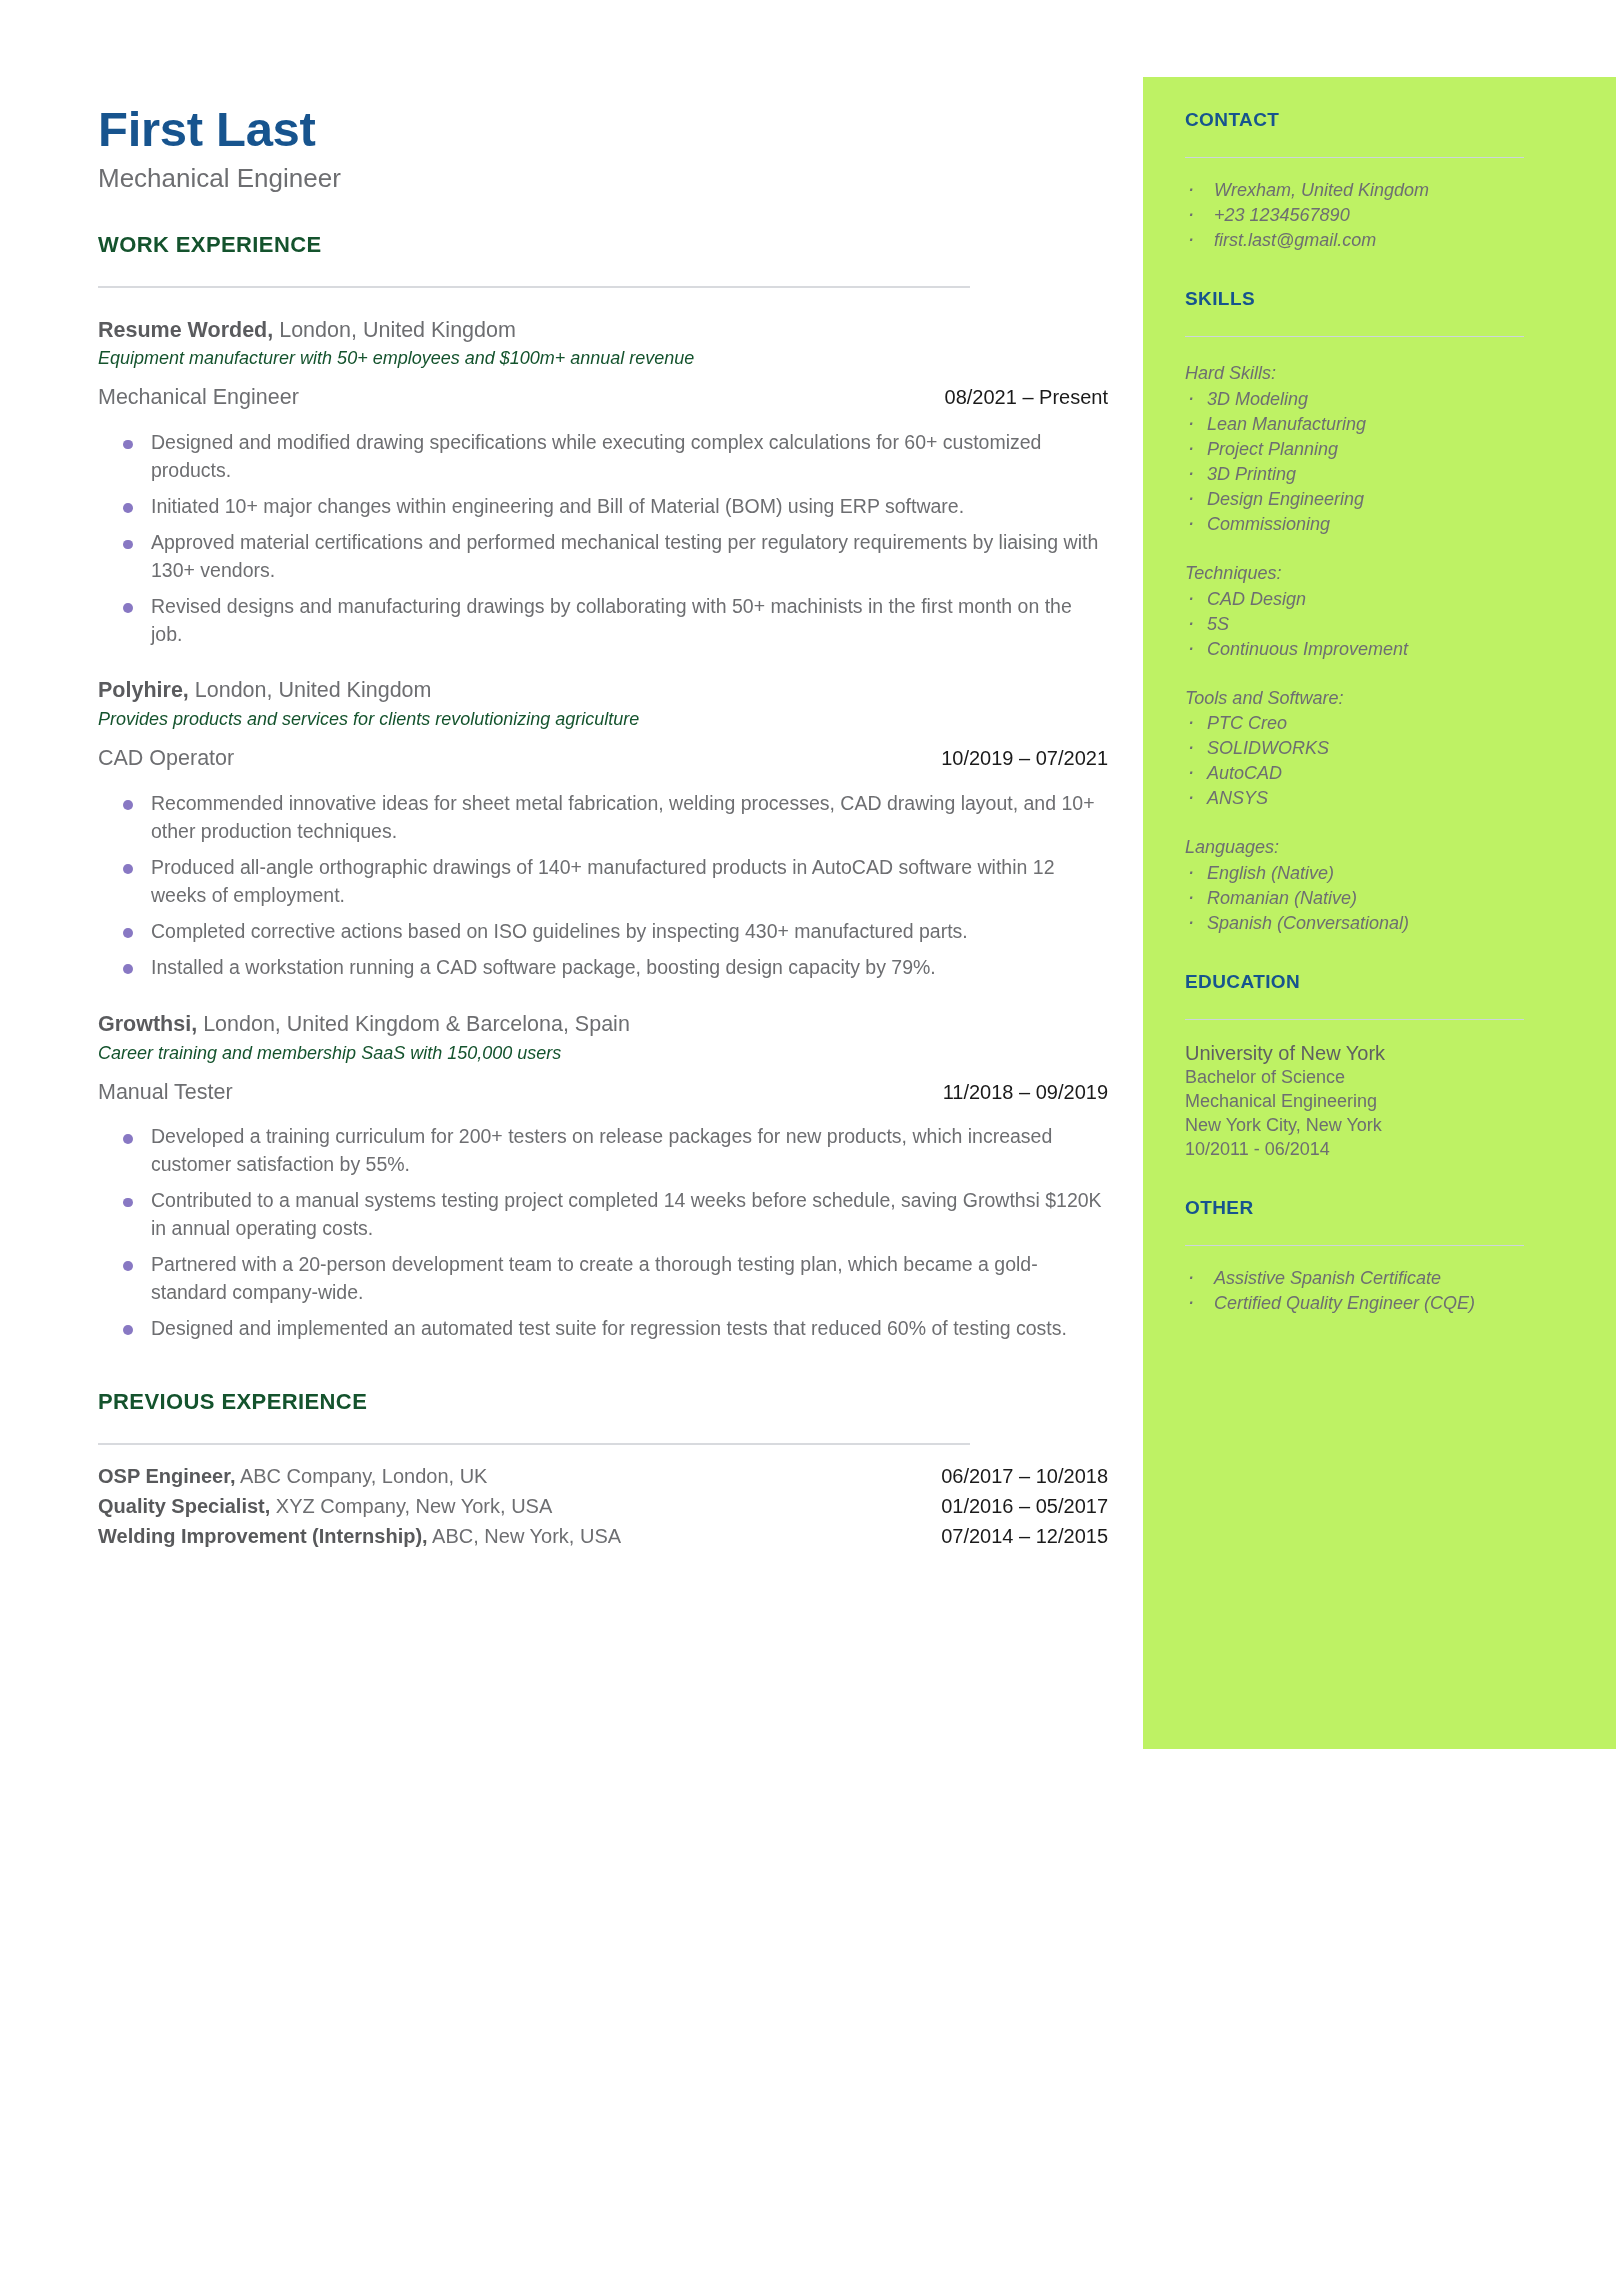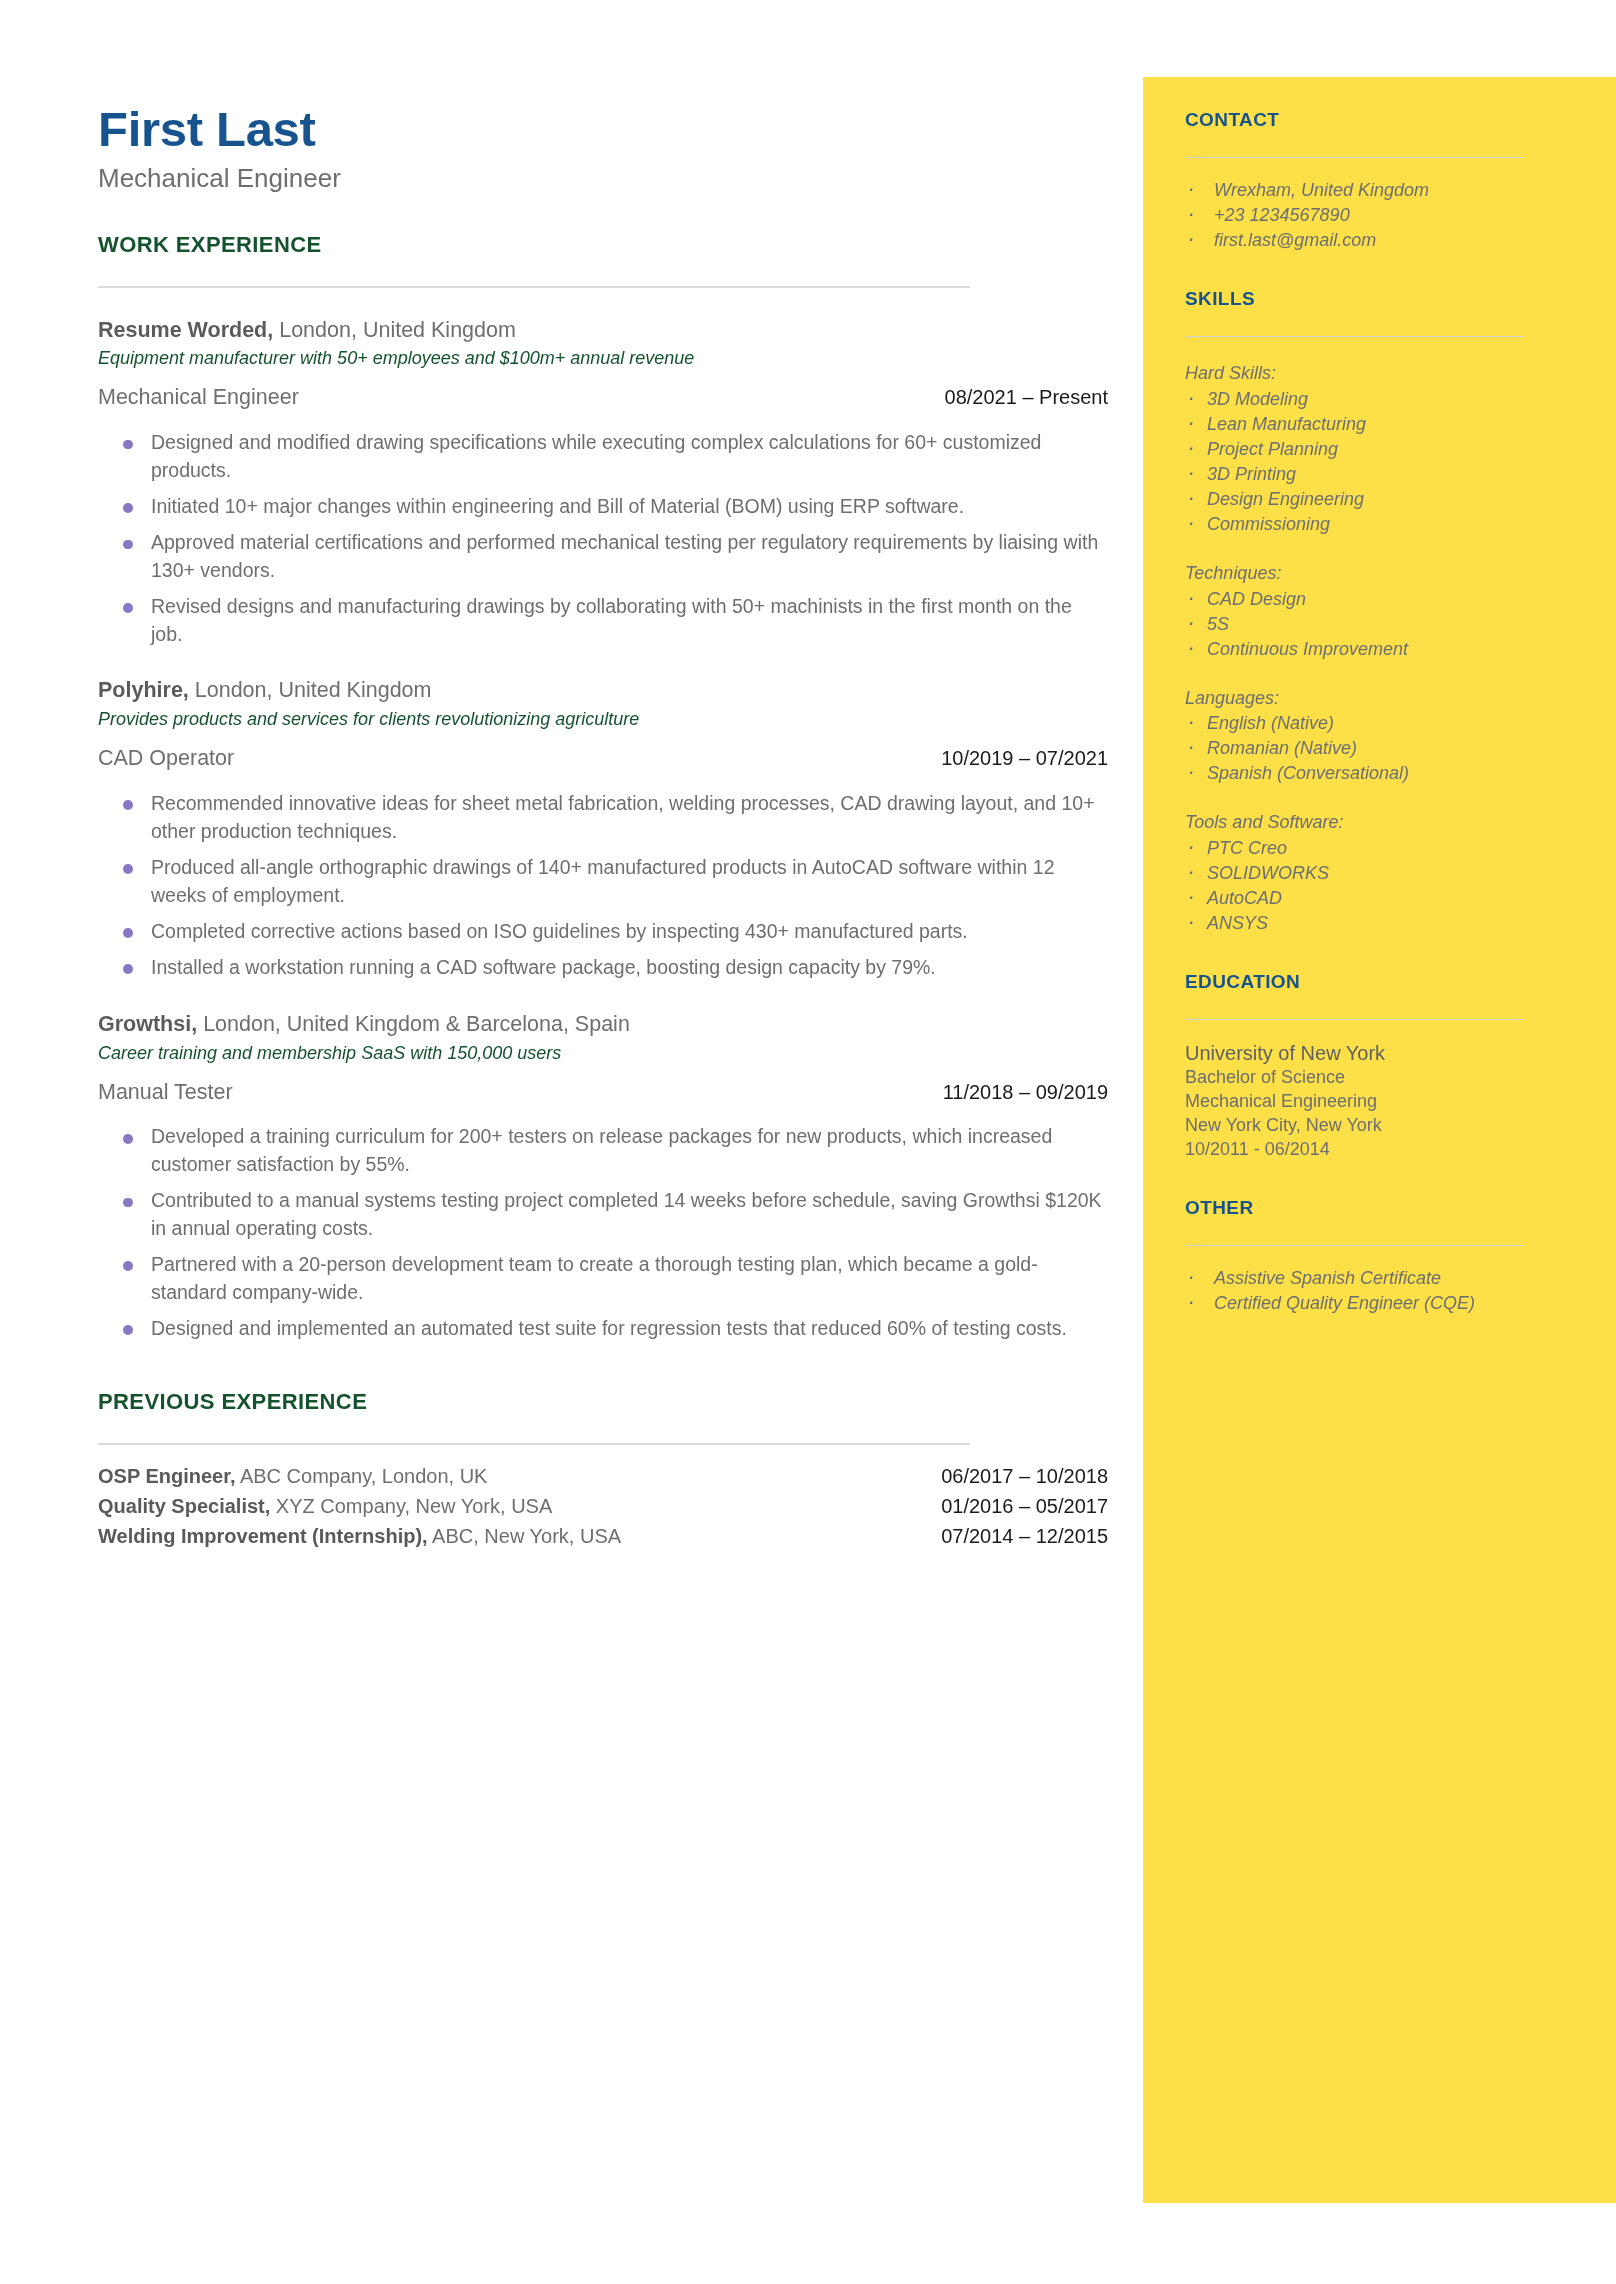--- a/index.html
+++ b/index.html
@@ -21,22 +21,22 @@
     inset: 0;
     background: #ffffff;
   }
 
   
   .sidebar-panel {
     position: absolute;
     left: 1143px;
     top: 77px;
     width: 473px;
-    height: 2126px;
-    background: #fde047;
+    height: 1672px;
+    background: #bef264;
   }
   .sidebar-inner {
     position: absolute;
     left: 42px;
     top: 33px;
     width: 339px;
   }
 
   
   .main-col {
@@ -279,35 +279,35 @@
         <div class="sb-group">
           <p class="sb-group-label">Techniques:</p>
           <ul class="sb-list">
             <li>CAD Design</li>
             <li>5S</li>
             <li>Continuous Improvement</li>
           </ul>
         </div>
 
         <div class="sb-group">
-          <p class="sb-group-label">Languages:</p>
-          <ul class="sb-list">
-            <li>English (Native)</li>
-            <li>Romanian (Native)</li>
-            <li>Spanish (Conversational)</li>
-          </ul>
-        </div>
-
-        <div class="sb-group">
           <p class="sb-group-label">Tools and Software:</p>
           <ul class="sb-list">
             <li>PTC Creo</li>
             <li>SOLIDWORKS</li>
             <li>AutoCAD</li>
             <li>ANSYS</li>
+          </ul>
+        </div>
+
+        <div class="sb-group">
+          <p class="sb-group-label">Languages:</p>
+          <ul class="sb-list">
+            <li>English (Native)</li>
+            <li>Romanian (Native)</li>
+            <li>Spanish (Conversational)</li>
           </ul>
         </div>
       </section>
 
       <div class="sb-spacer-lg"></div>
 
       <section class="sb-section">
         <h2 class="sb-heading">EDUCATION</h2>
         <div class="sidebar-divider"></div>
         <div class="sb-spacer-md"></div>

